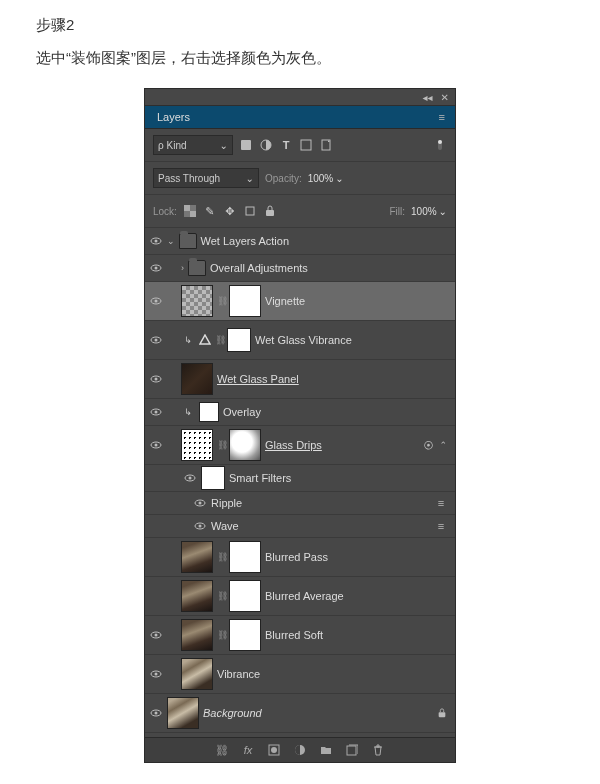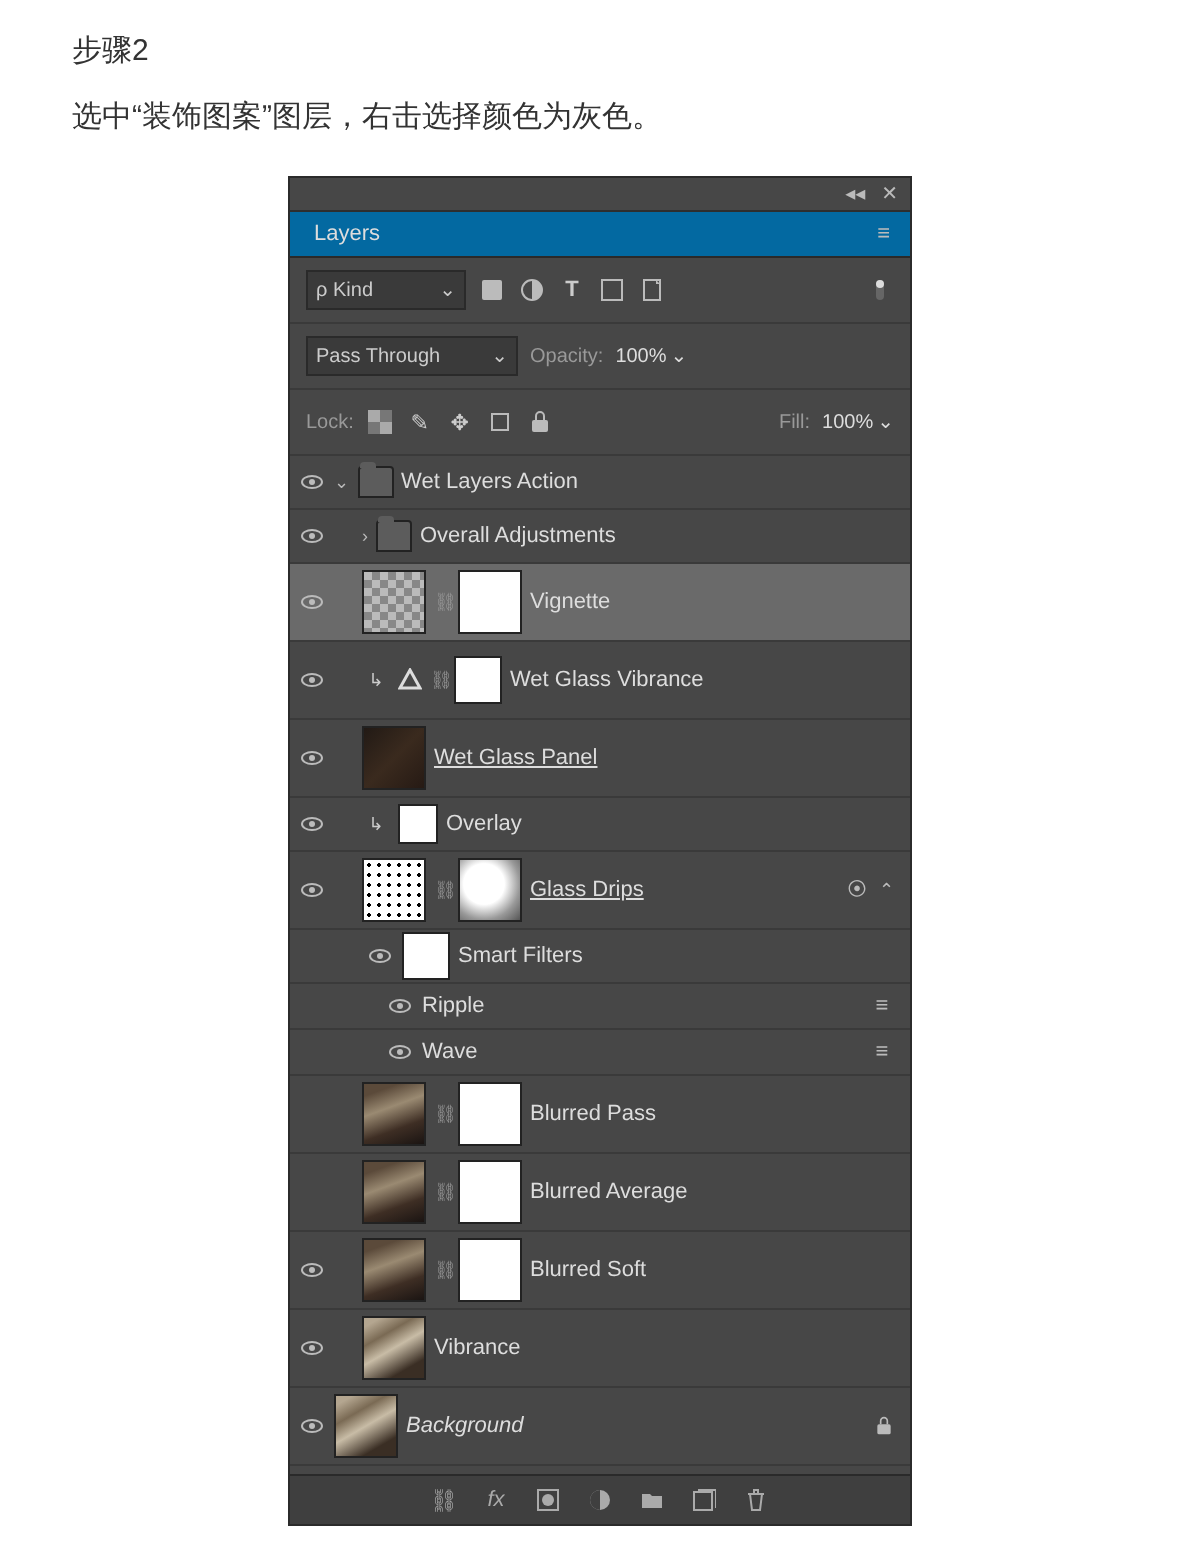--- a/index.html
+++ b/index.html
@@ -2,32 +2,32 @@
 <html><head>
 <meta charset="utf-8">
 <style>
 body{margin:0;background:#fff;font-family:"Microsoft YaHei",Arial,sans-serif;font-size:14px;color:#333}
 .wrap{width:600px;box-sizing:border-box;padding:14px 36px}
 .step-title{font-size:15px;margin:2px 0 14px}
 .step-desc{font-size:15px;margin:0 0 20px}
 .panel{width:310px;margin:0 auto;background:#474747;color:#bbb;font-family:Arial,sans-serif;font-size:11px;border:1px solid #2b2b2b}
 .topstrip{height:16px;display:flex;justify-content:flex-end;align-items:center;gap:8px;padding:0 6px;background:#474747;border-bottom:1px solid #2e2e2e}
 .topstrip span{cursor:pointer;color:#bbb;font-size:10px}
-.tabrow{display:flex;align-items:center;background:#0369a1;height:22px;padding:0 6px;border-bottom:1px solid #2a2a2a}
+.tabrow{display:flex;align-items:center;background:#0c4a6e;height:22px;padding:0 6px;border-bottom:1px solid #2a2a2a}
 .tab{font-size:11px;color:#ddd;padding:2px 6px}
 .menubar{margin-left:auto;color:#bbb;padding:2px 4px}
 .filterrow,.blendrow,.lockrow{display:flex;align-items:center;gap:6px;padding:4px 8px;background:#474747;border-bottom:1px solid #3a3a3a;height:24px}
 .dd{background:#3a3a3a;border:1px solid #2a2a2a;color:#ccc;height:18px;display:flex;align-items:center;padding:0 4px;font-size:10px}
 .dd.kind{width:70px}
 .dd.blend{width:96px}
 .ico{width:14px;height:14px;display:flex;align-items:center;justify-content:center;color:#ccc;font-size:11px}
 .ico svg{width:12px;height:12px;fill:#bbb}
 .lbl{color:#999;font-size:10px}
 .val{color:#ddd;font-size:10px}
-.dropctrl{display:flex;align-items:center;gap:2px}
+.dropctrl{display:flex;align-items:flex-start;gap:2px}
 .tree{background:#474747;padding:0 0 4px}
 .row{display:flex;align-items:center;height:26px;border-bottom:1px solid #3a3a3a;padding:0 4px;gap:4px}
 .row.tall{height:38px}
 .row.sel{background:#6a6a6a}
 .eye{width:14px;height:14px;display:flex;align-items:center;justify-content:center}
 .eye svg{width:12px;height:12px;fill:#bbb}
 .eye.off{opacity:.15}
 .spacer{display:inline-block}
 .sp1{width:10px}.sp3{width:30px}.sp4{width:40px}
 .caret{color:#bbb;font-size:9px}

